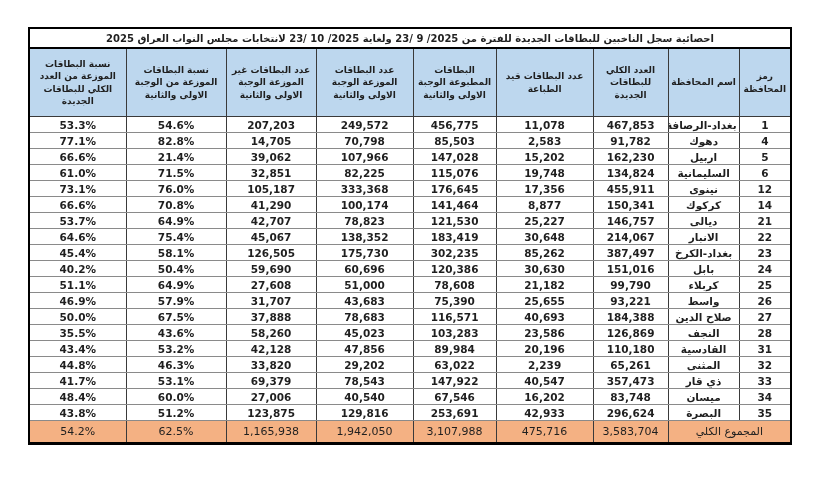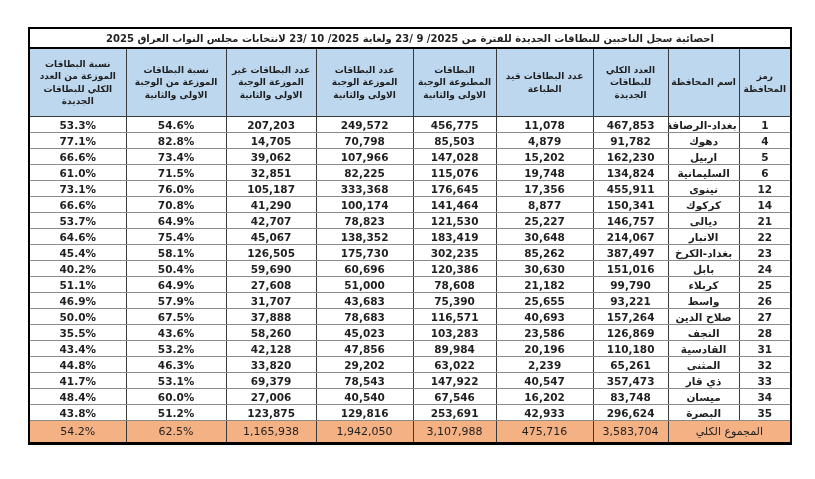--- a/index.html
+++ b/index.html
@@ -118,36 +118,36 @@
         <td>456,775</td>
         <td>249,572</td>
         <td>207,203</td>
         <td>54.6%</td>
         <td>53.3%</td>
       </tr>
       <tr>
         <td>4</td>
         <td>دهوك</td>
         <td>91,782</td>
-        <td>4,879</td>
+        <td>2,583</td>
         <td>85,503</td>
         <td>70,798</td>
         <td>14,705</td>
         <td>82.8%</td>
         <td>77.1%</td>
       </tr>
       <tr>
         <td>5</td>
         <td>اربيل</td>
         <td>162,230</td>
         <td>15,202</td>
         <td>147,028</td>
         <td>107,966</td>
         <td>39,062</td>
-        <td>73.4%</td>
+        <td>21.4%</td>
         <td>66.6%</td>
       </tr>
       <tr>
         <td>6</td>
         <td>السليمانية</td>
         <td>134,824</td>
         <td>19,748</td>
         <td>115,076</td>
         <td>82,225</td>
         <td>32,851</td>
@@ -238,21 +238,21 @@
         <td>25,655</td>
         <td>75,390</td>
         <td>43,683</td>
         <td>31,707</td>
         <td>57.9%</td>
         <td>46.9%</td>
       </tr>
       <tr>
         <td>27</td>
         <td>صلاح الدين</td>
-        <td>157,264</td>
+        <td>184,388</td>
         <td>40,693</td>
         <td>116,571</td>
         <td>78,683</td>
         <td>37,888</td>
         <td>67.5%</td>
         <td>50.0%</td>
       </tr>
       <tr>
         <td>28</td>
         <td>النجف</td>

